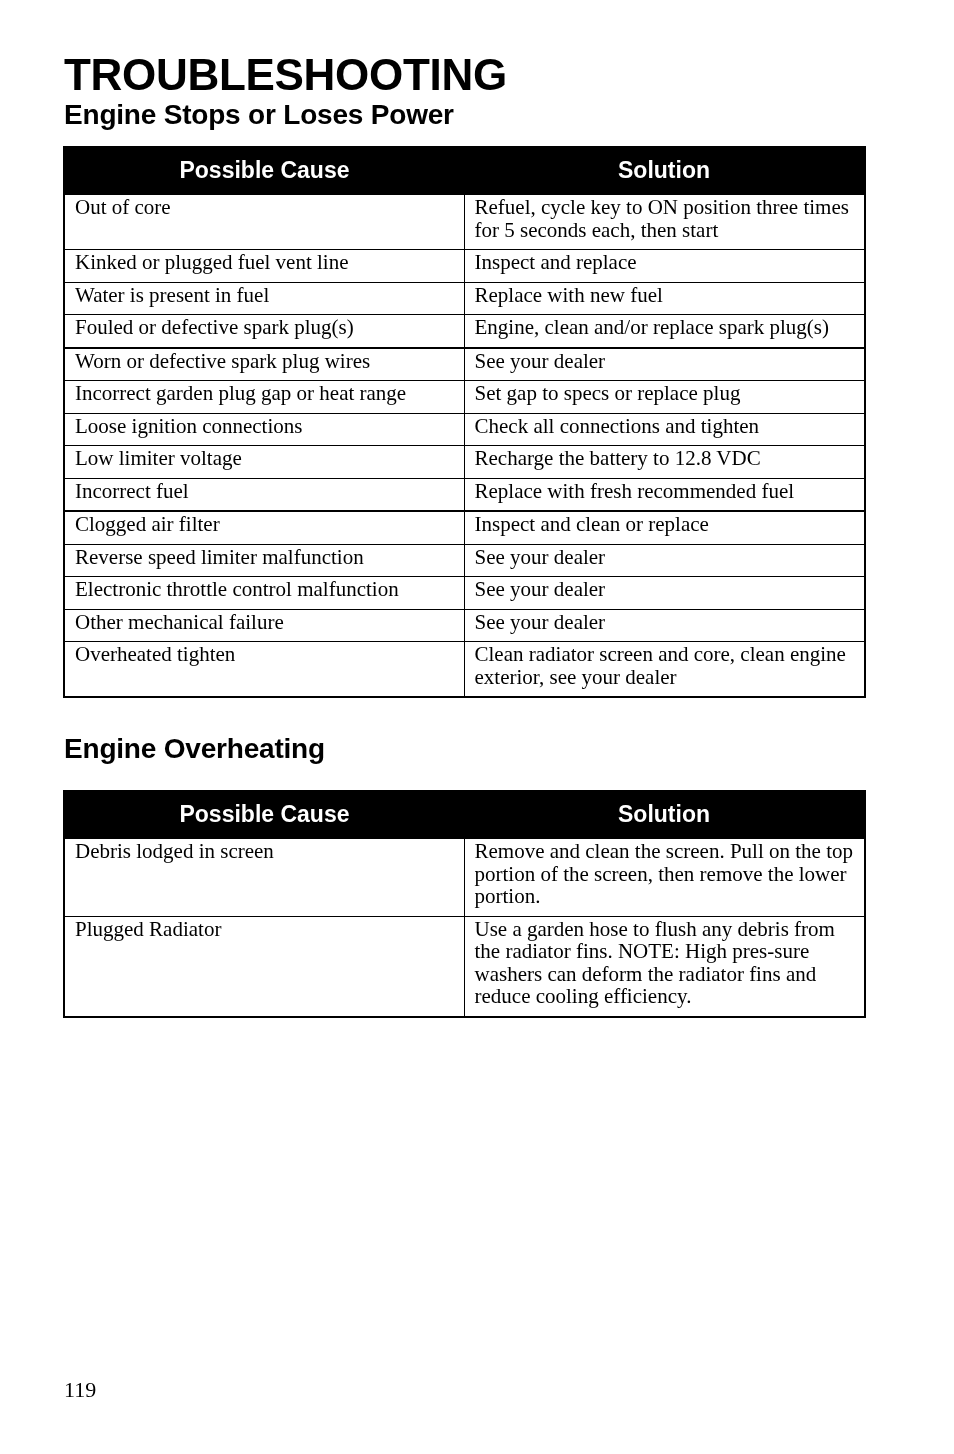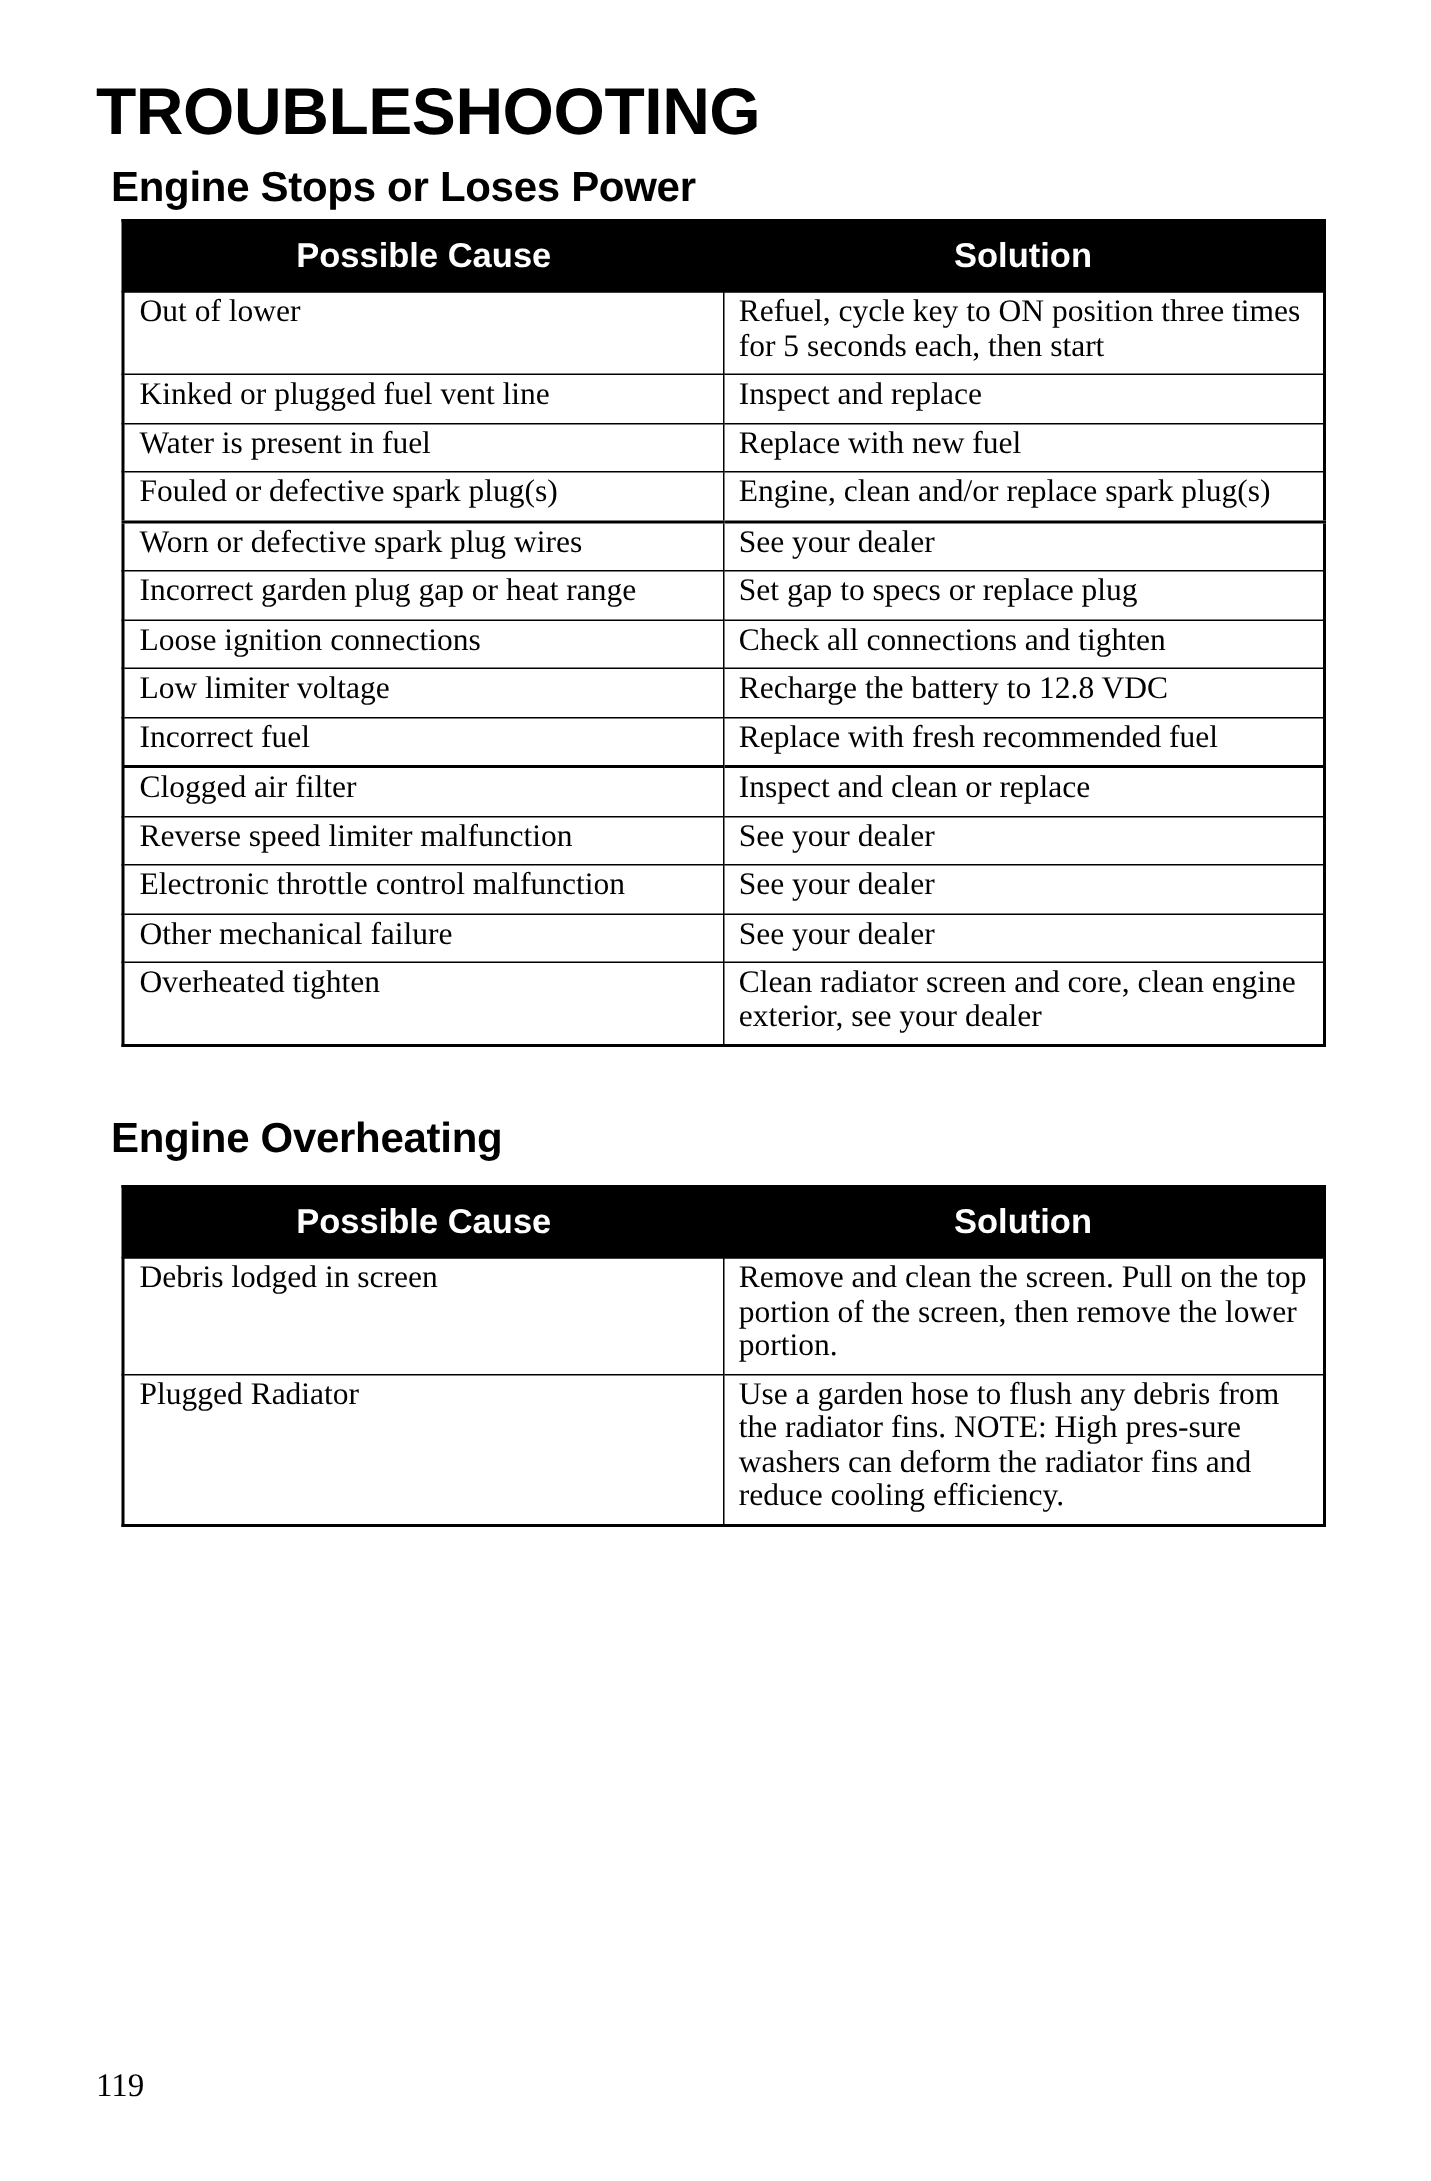--- a/index.html
+++ b/index.html
@@ -9,29 +9,28 @@
       font-family: "Liberation Serif", serif;
     }
     .page-title {
       position: absolute; left: 64px; top: 52px;
       font-family: "Liberation Sans", sans-serif; font-weight: bold;
       font-size: 44px; line-height: 46px; margin: 0; letter-spacing: -0.3px;
     }
     .section-title {
       position: absolute; left: 64px;
       font-family: "Liberation Sans", sans-serif; font-weight: bold;
-      font-size: 28px; line-height: 34px; margin: 10px; letter-spacing: -0.2px;
+      font-size: 28px; line-height: 34px; margin: 0; letter-spacing: -0.2px;
     }
     #sec1-title { top: 98px; }
     #sec2-title { top: 732px; }
     table.tbl {
       position: absolute; left: 63px; width: 801px;
       border-collapse: collapse; table-layout: fixed;
       border: 2px solid #000;
-      margin-left: 18px;
     }
     #tbl1 { top: 146px; }
     #tbl2 { top: 790px; }
     table.tbl col.c1 { width: 400px; }
     table.tbl col.c2 { width: 401px; }
     table.tbl th {
       background: #000; color: #fff;
       font-family: "Liberation Sans", sans-serif; font-weight: bold;
       font-size: 23px; height: 44px; padding: 0 0 2px 0; text-align: center;
       vertical-align: middle;
@@ -60,21 +59,21 @@
       <col class="c2">
     </colgroup>
   <thead>
     <tr>
       <th>Possible Cause</th>
       <th>Solution</th>
     </tr>
   </thead>
   <tbody>
     <tr style="height:55px">
-      <td>Out of lower</td>
+      <td>Out of core</td>
       <td>Refuel, cycle key to ON position three times for 5 seconds each, then start</td>
     </tr>
     <tr>
       <td>Kinked or plugged fuel vent line</td>
       <td>Inspect and replace</td>
     </tr>
     <tr>
       <td>Water is present in fuel</td>
       <td>Replace with new fuel</td>
     </tr>

